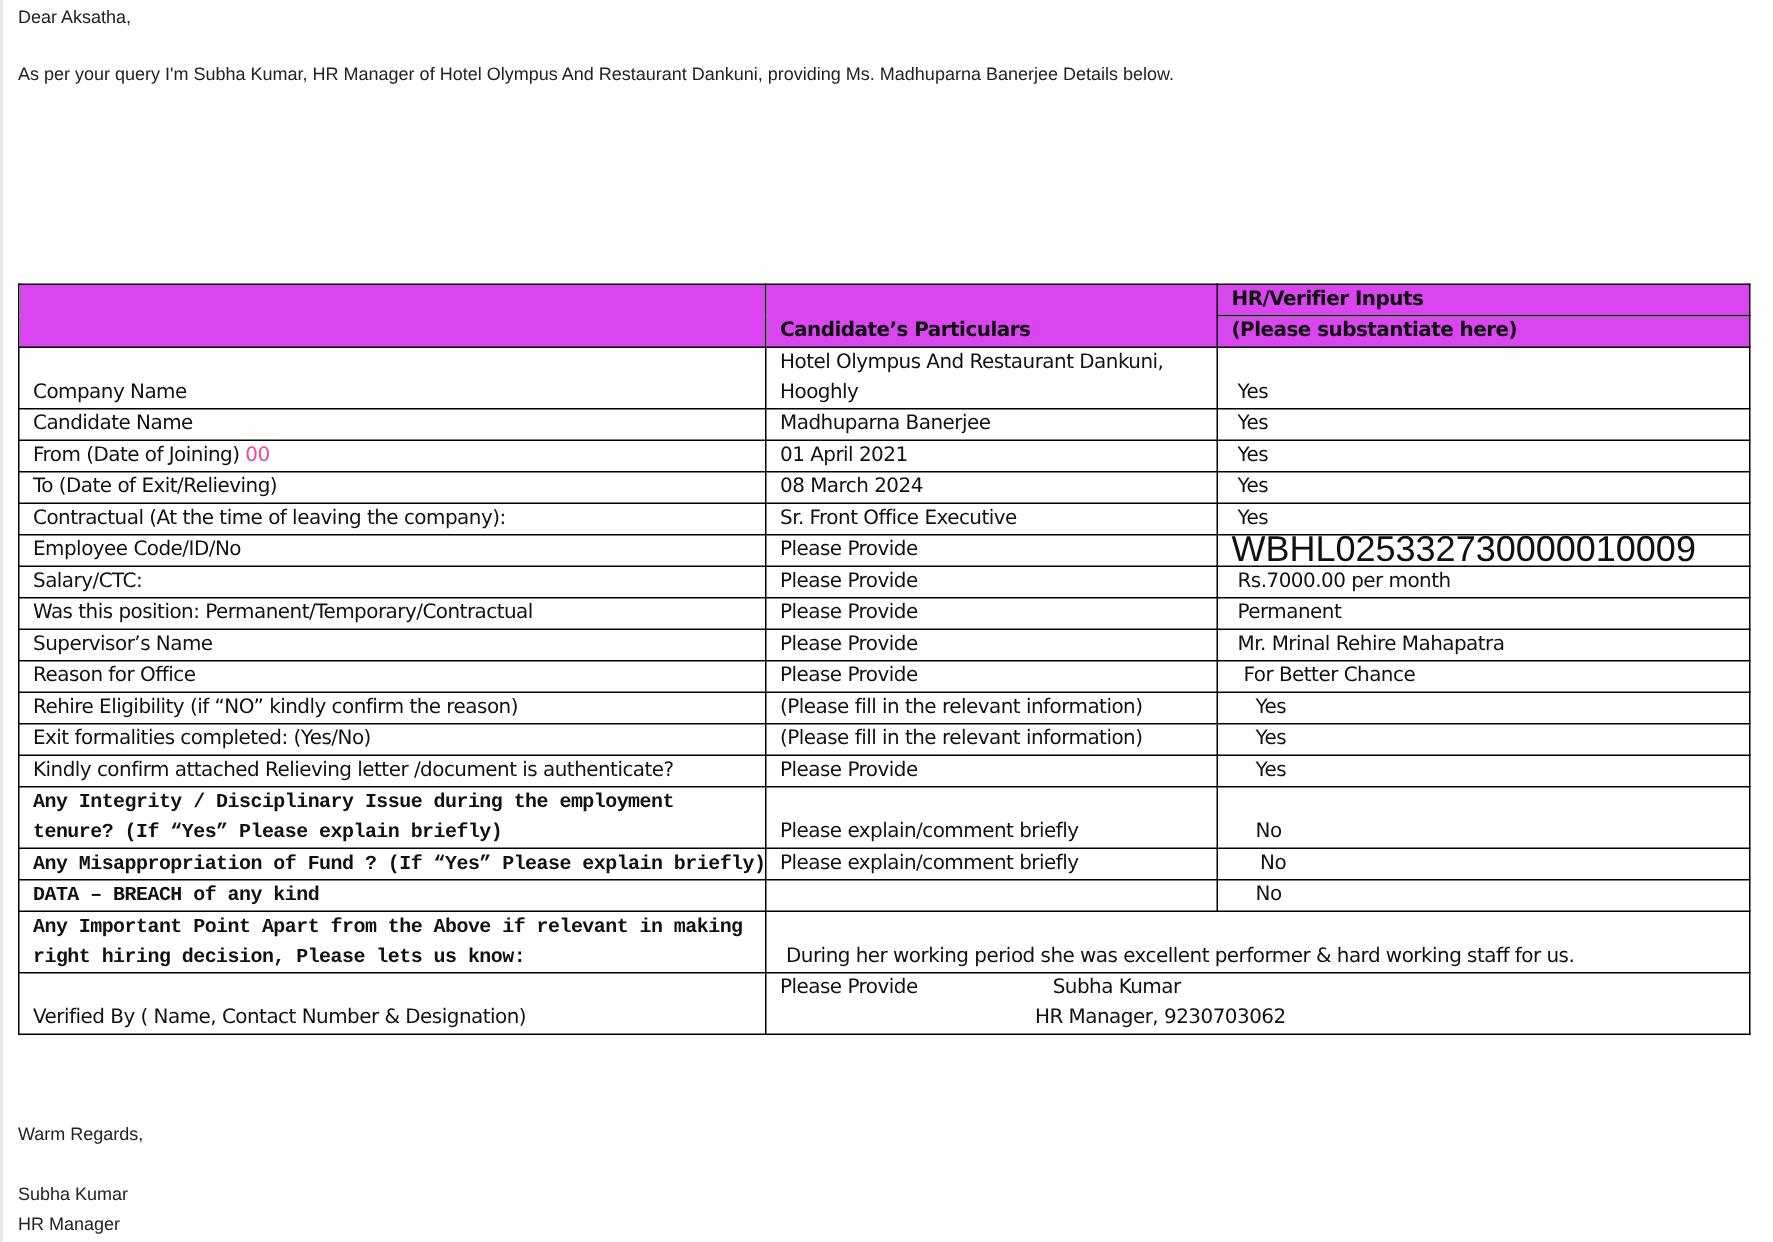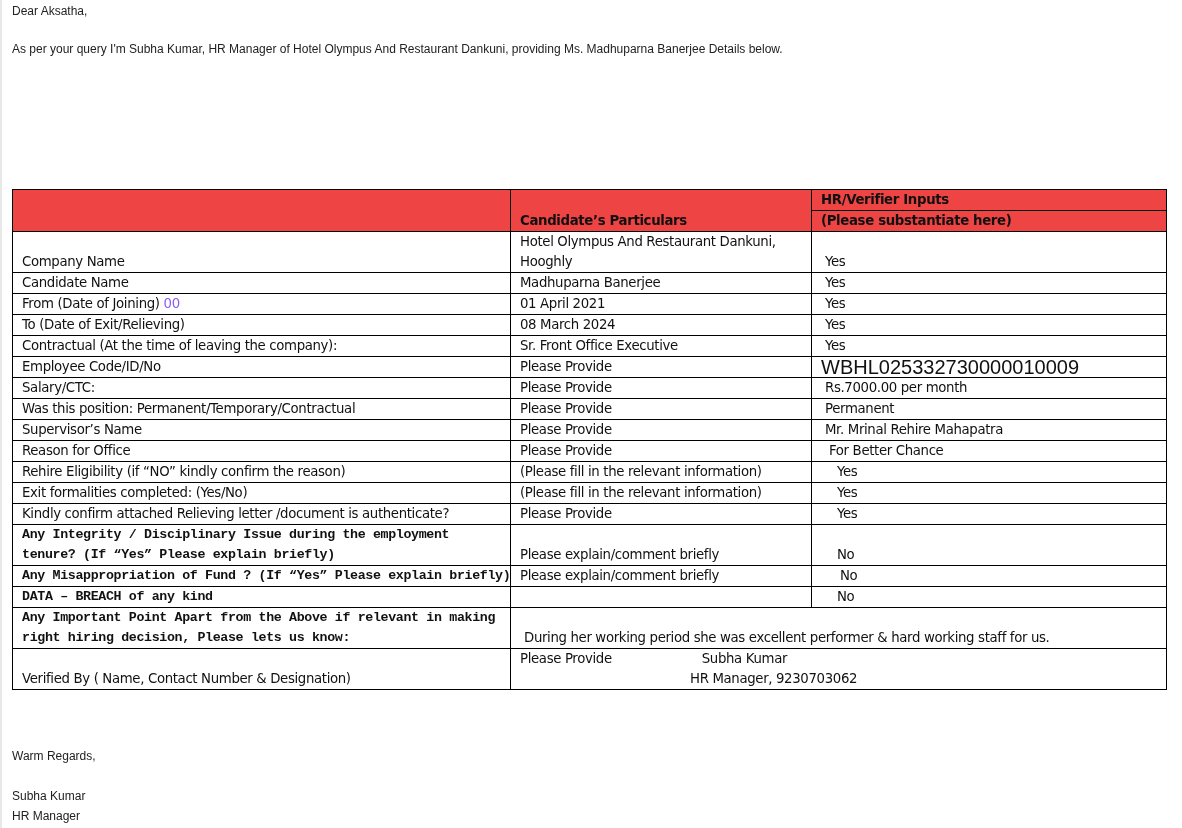--- a/index.html
+++ b/index.html
@@ -22,26 +22,26 @@
       letter-spacing: -0.35px;
     }
     table.vt td {
       border: 1px solid #000000; padding: 0 9px; vertical-align: bottom;
       height: 20px; line-height: 20px; white-space: nowrap; overflow: hidden;
     }
     table.vt td.wrap { white-space: normal; line-height: 20px; }
     .col1 { width: 498px; }
     .col2 { width: 301px; }
     .col3 { width: 355px; }
-    .hdr td { background: #ef4444; font-weight: bold; }
+    .hdr td { background: #d946ef; font-weight: bold; }
     .hdr td.hr-top { height: 20px; }
     .hdr td.hr-bot { height: 20px; }
     .bold { font-weight: bold; font-family: Liberation Mono, monospace; }
-    .blue { color: #8b5cf6; }
-    .big-id { font-family: "Liberation Sans", sans-serif; font-size: 20px; letter-spacing: 0; line-height: 20px; }
+    .blue { color: #ec4899; }
+    .big-id { font-family: "Liberation Sans", sans-serif; font-size: 24px; letter-spacing: 0; line-height: 20px; }
     .indent1 { padding-left: 13px !important; }
     .indent2 { padding-left: 25px !important; }
     .indent3 { padding-left: 28px !important; }
     .merged-right { border-left: none !important; }
     .pad-comment { padding-left: 13px !important; }
     .verify-line { display: block; }
   </style>
 </head>
 <body>
 

